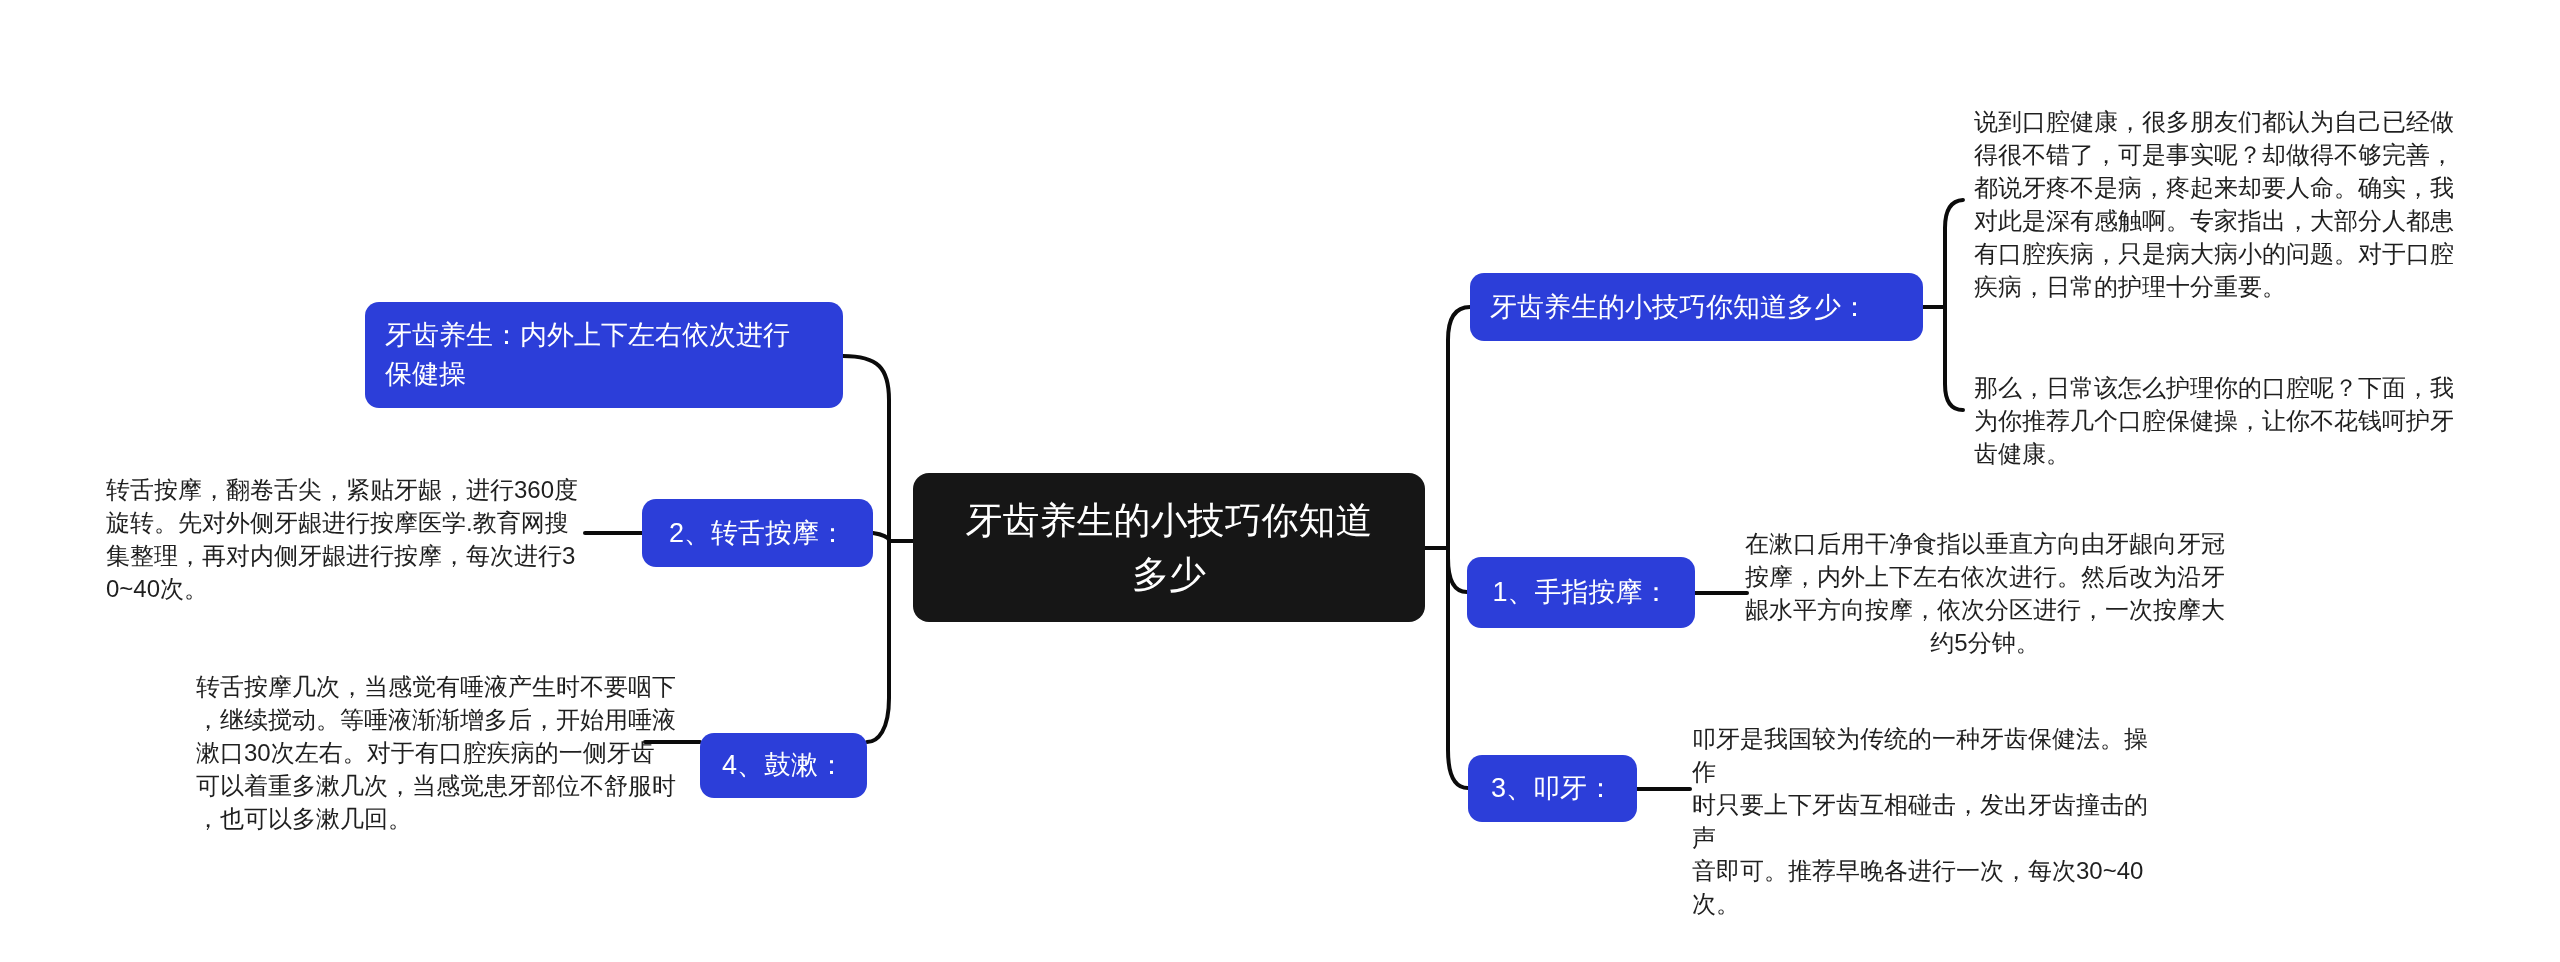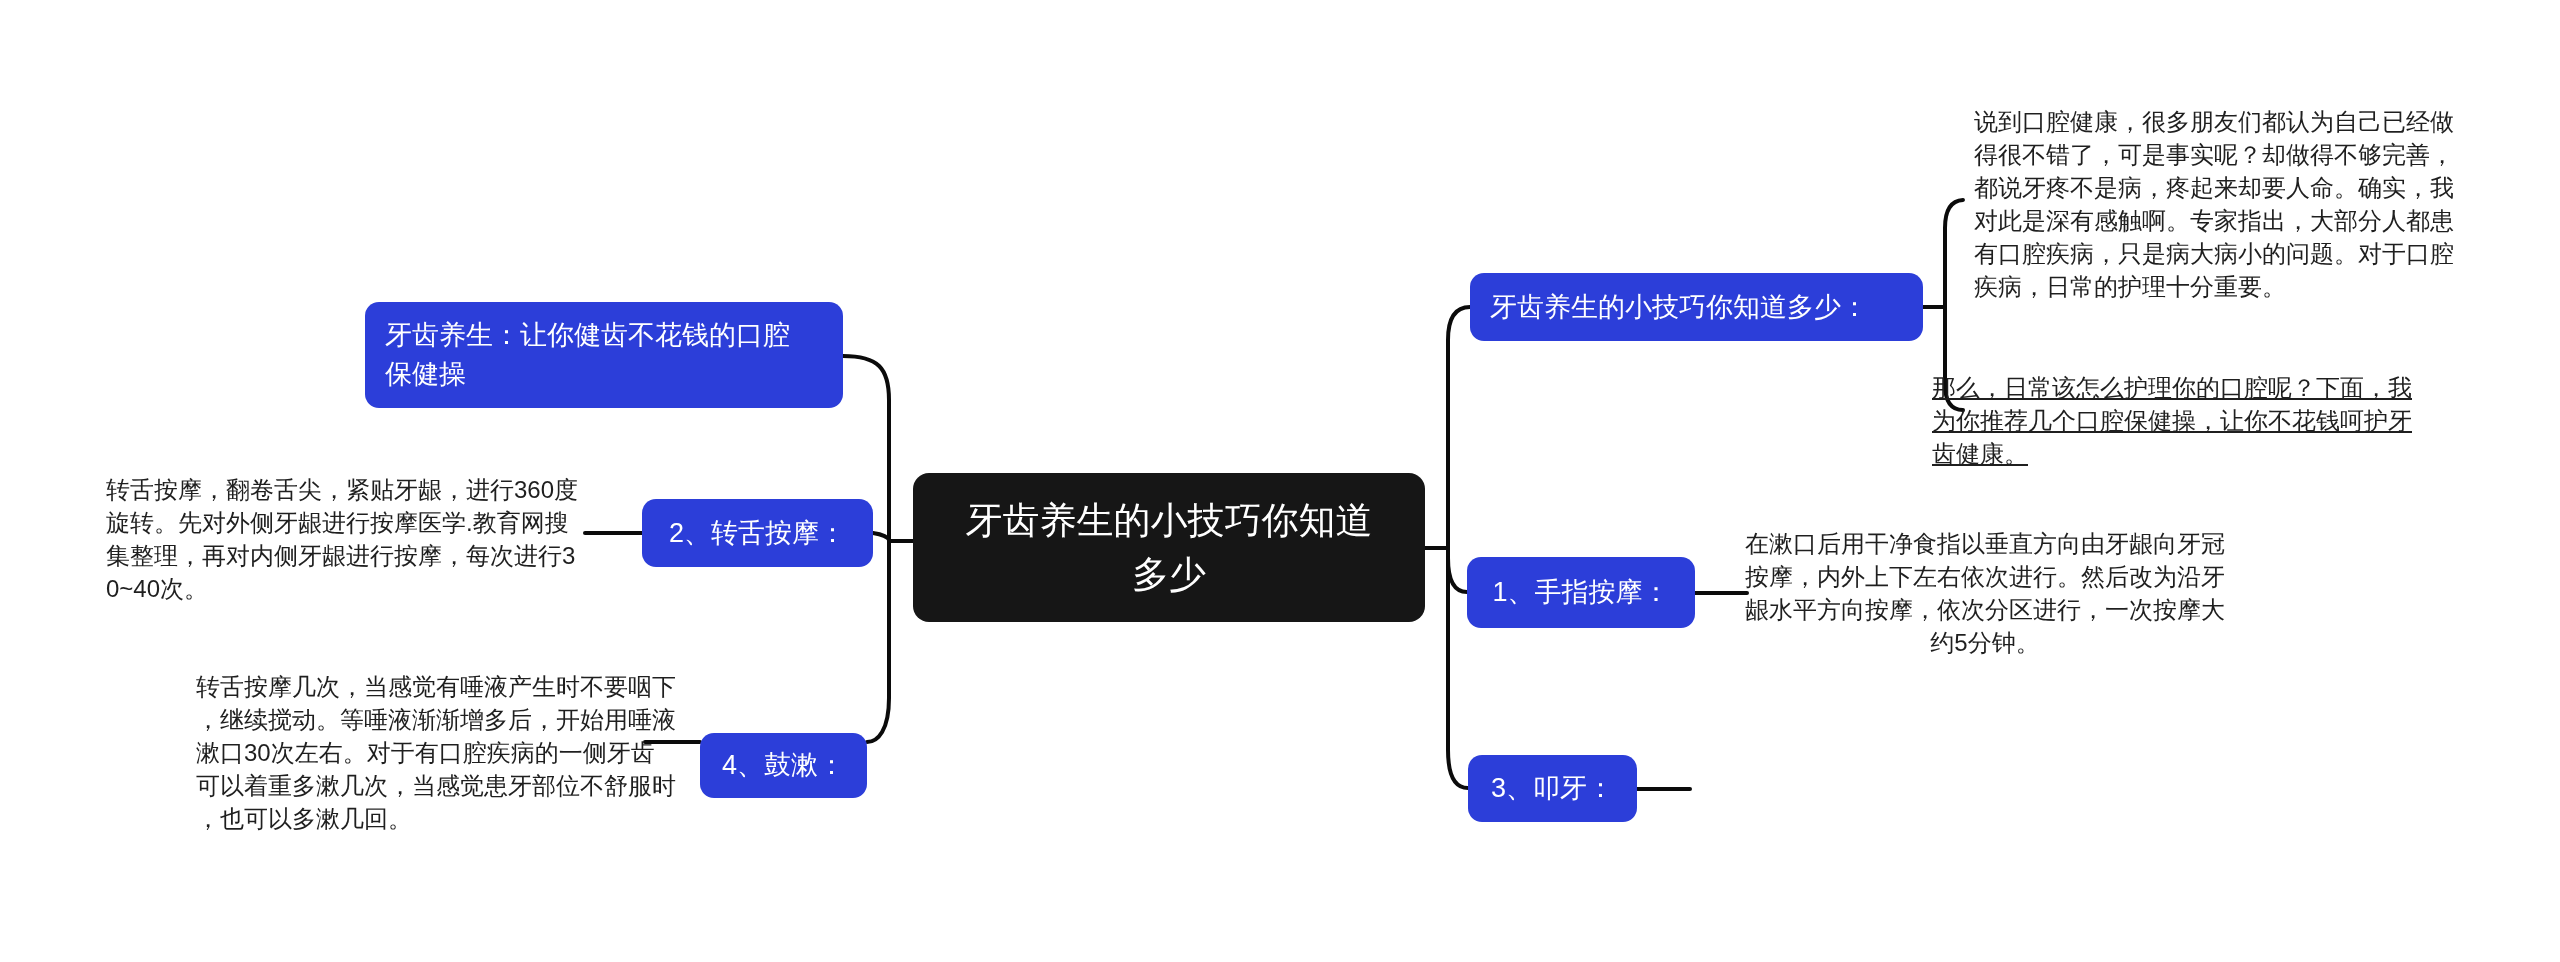--- a/index.html
+++ b/index.html
@@ -46,21 +46,21 @@
     left:913px;top:473px;width:512px;height:149px;
     background:var(--node-black);
     font-size:37px;line-height:54px;border-radius:16px;
   }
   #node-right-title{left:1470px;top:273px;width:453px;height:68px;padding:12px 20px;}
   #node-item-1{left:1467px;top:557px;width:228px;height:71px;}
   #node-item-3{left:1468px;top:755px;width:169px;height:67px;}
   #note-l1{left:106px;top:473px;width:492px;}
   #note-l2{left:155px;top:670px;width:500px;margin-left:41px;}
   #note-tr1{left:1974px;top:105px;width:492px;}
-  #note-tr2{left:1932px;top:371px;width:492px;text-decoration:underline;}
+  #note-tr2{left:1974px;top:371px;width:492px;}
   #note-r1{left:1744px;top:527px;width:482px;text-align:center;}
   #note-r2{left:1692px;top:722px;width:478px;}
 </style>
 </head>
 <body>
 
 <div id="canvas">
 
   <svg id="connectors" viewBox="0 0 2560 962" aria-hidden="true">
     <path class="edge" d="M 843 356 C 878 356 889 368 889 400 L 889 698 C 889 730 878 742 867 742"></path>
@@ -72,21 +72,21 @@
     <path class="edge" d="M 1448 558 Q 1448 592 1467 592"></path>
     <path class="edge" d="M 1695 593 H 1747"></path>
     <path class="edge" d="M 1637 789 H 1690"></path>
     <path class="edge" d="M 1923 307 H 1945"></path>
     <path class="edge" d="M 1963 200 Q 1945 201 1945 228 L 1945 384 Q 1945 410 1963 410"></path>
   </svg>
 
   <div class="node centered" id="node-center">牙齿养生的小技巧你知道
 多少</div>
 
-  <div class="node" id="node-left-title">牙齿养生：让你健齿不花钱的口腔
+  <div class="node" id="node-left-title">牙齿养生：内外上下左右依次进行
 保健操</div>
 
   <div class="node centered" id="node-item-2">2、转舌按摩：</div>
 
   <div class="note" id="note-l1">转舌按摩，翻卷舌尖，紧贴牙龈，进行360度
 旋转。先对外侧牙龈进行按摩医学.教育网搜
 集整理，再对内侧牙龈进行按摩，每次进行3
 0~40次。</div>
 
   <div class="node centered" id="node-item-4">4、鼓漱：</div>
@@ -112,14 +112,18 @@
 
   <div class="node centered" id="node-item-1">1、手指按摩：</div>
 
   <div class="note" id="note-r1">在漱口后用干净食指以垂直方向由牙龈向牙冠
 按摩，内外上下左右依次进行。然后改为沿牙
 龈水平方向按摩，依次分区进行，一次按摩大
 约5分钟。</div>
 
   <div class="node centered" id="node-item-3">3、叩牙：</div>
 
+  <div class="note" id="note-r2">叩牙是我国较为传统的一种牙齿保健法。操作
+时只要上下牙齿互相碰击，发出牙齿撞击的声
+音即可。推荐早晚各进行一次，每次30~40
+次。</div>
 
 </div>
 
 </body></html>

